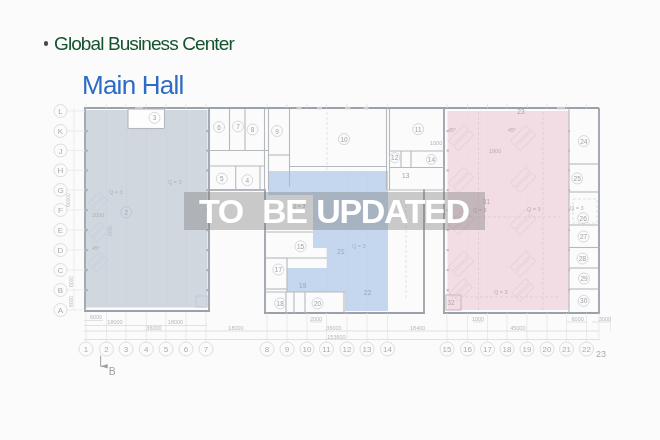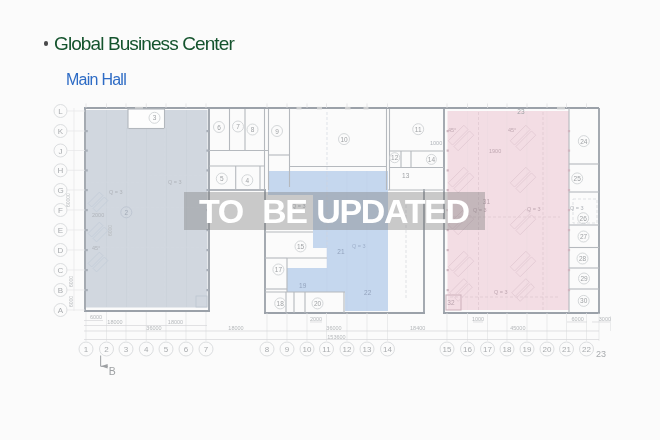--- a/index.html
+++ b/index.html
@@ -1,19 +1,19 @@
 <!DOCTYPE html>
 <html><head>
 <meta charset="utf-8">
 <style>
   html,body{margin:0;padding:0;}
   body{width:660px;height:440px;background:#fbfbfb;font-family:"Liberation Sans",sans-serif;overflow:hidden;position:relative;}
   .title{position:absolute;left:54px;top:33.9px;font-size:19px;color:#14532d;letter-spacing:-0.9px;line-height:1;}
   .title .b{position:absolute;left:-10.5px;top:7.6px;width:4.5px;height:4.5px;border-radius:50%;background:#4a4a4c;}
-  .hall{position:absolute;left:66px;top:71.8px;font-size:16px;color:#2d6bc5;letter-spacing:-0.75px;line-height:1;}
+  .hall{position:absolute;left:82px;top:71.8px;font-size:26px;color:#2d6bc5;letter-spacing:-0.75px;line-height:1;}
   .band{position:absolute;left:183.5px;top:191.8px;width:301px;height:37.8px;background:rgba(120,120,120,0.38);}
   .bandtext{position:absolute;left:199px;top:193.7px;font-size:34px;font-weight:bold;color:#ffffff;letter-spacing:-1.35px;word-spacing:1.5px;white-space:pre;line-height:1;}
 </style>
 </head>
 <body>
 <div class="title"><span class="b"></span>Global Business Center</div>
 <div class="hall">Main Hall</div>
 <svg id="plan" width="660" height="440" viewBox="0 0 660 440" style="position:absolute;left:0;top:0;">
 
   <polygon points="86,110 128,110 128,128.5 164.5,128.5 164.5,110 207.5,110 207.5,307.5 86,307.5" fill="#d1d7df"></polygon>

